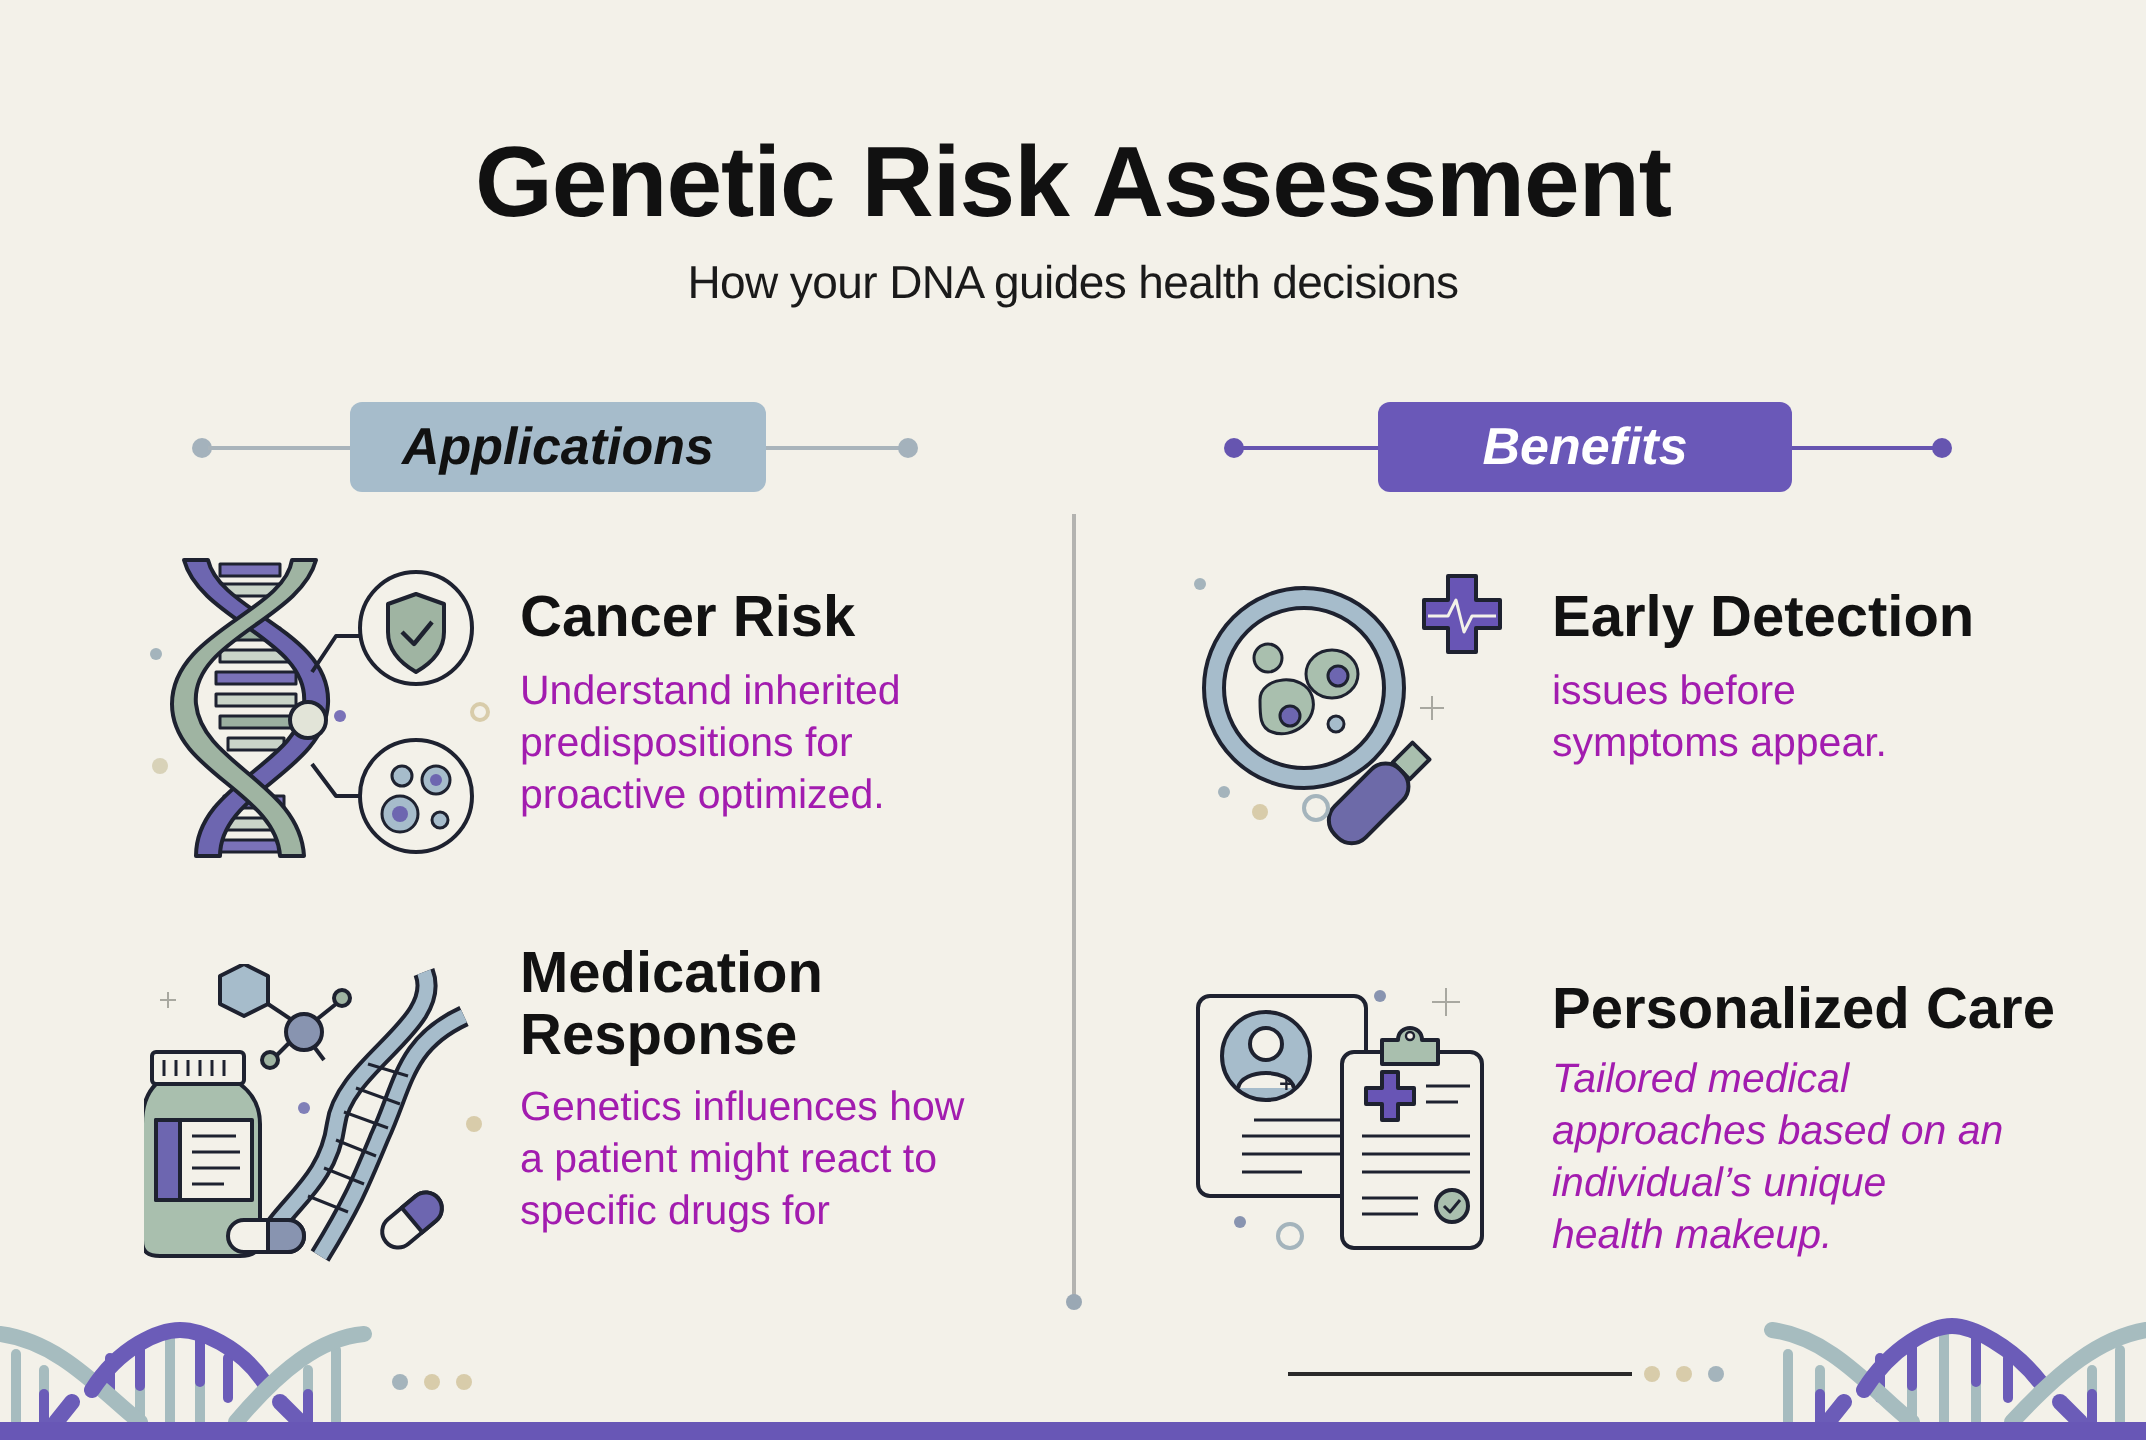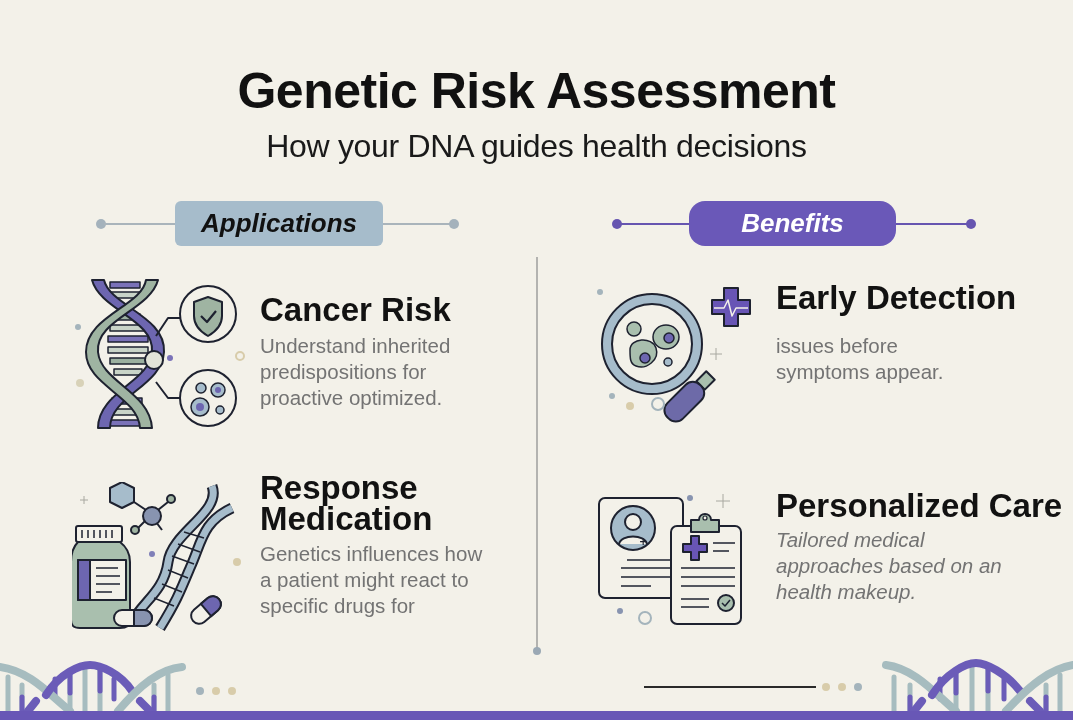--- a/index.html
+++ b/index.html
@@ -10,21 +10,21 @@
     color: #141414;
     position: relative;
   }
   .title {
     position: absolute; left: 0; width: 1073px; top: 62px;
     text-align: center; font-weight: bold; font-size: 50px; letter-spacing: -0.5px;
     color: #111;
   }
   .subtitle {
     position: absolute; left: 0; width: 1073px; top: 128px;
-    text-align: center; font-size: 32px; color: #1a1a1a; letter-spacing: -0.3px;
+    text-align: center; font-size: 23px; color: #1a1a1a; letter-spacing: -0.3px;
   }
   .sec-head { position: absolute; top: 201px; height: 46px; }
   .sec-head .line {
     position: absolute; top: 22px; height: 2px;
   }
   .sec-head .dot {
     position: absolute; top: 18px; width: 10px; height: 10px; border-radius: 50%;
   }
   .pill {
     position: absolute; top: 0; height: 45px; border-radius: 6px;
@@ -35,24 +35,24 @@
   .pill.bens { background: #6a58b8; color: #fff; }
 
   .divider {
     position: absolute; left: 536px; top: 257px; width: 2px; height: 392px; background: #b3b3b0;
   }
   .divider-dot {
     position: absolute; left: 533px; top: 647px; width: 8px; height: 8px; border-radius: 50%; background: #9aa8b4;
   }
 
   .item-title {
-    position: absolute; font-weight: bold; font-size: 33px; line-height: 31px; color: #121212;
+    position: absolute; font-weight: bold; font-size: 29px; line-height: 31px; color: #121212;
   }
   .item-desc {
-    position: absolute; font-size: 20.5px; line-height: 26px; color: #737373;
+    position: absolute; font-size: 20.5px; line-height: 26px; color: #a21caf;
   }
   .icon { position: absolute; }
 
   .bottom-bar {
     position: absolute; left: 0; top: 711px; width: 1073px; height: 9px; background: #6857b6;
   }
   .foot-line {
     position: absolute; left: 644px; top: 686px; width: 172px; height: 2px; background: #2a2a2a;
   }
   .foot-dot { position: absolute; width: 8px; height: 8px; border-radius: 50%; }
@@ -67,21 +67,21 @@
   <div class="dot" style="left:0; background:#a4b2bc;"></div>
   <div class="line" style="left:8px; width:80px; background:#a9b4bb;"></div>
   <div class="pill apps" style="left:79px; width:208px;">Applications</div>
   <div class="line" style="left:287px; width:70px; background:#a9b4bb;"></div>
   <div class="dot" style="left:353px; background:#a4b2bc;"></div>
 </div>
 
 <div class="sec-head" style="left:612px; width:364px;">
   <div class="dot" style="left:0; background:#6655b0;"></div>
   <div class="line" style="left:8px; width:80px; background:#6655b0;"></div>
-  <div class="pill bens" style="left:77px; width:207px;border-radius:16px;">Benefits</div>
+  <div class="pill bens" style="left:77px; width:207px;">Benefits</div>
   <div class="line" style="left:284px; width:74px; background:#6655b0;"></div>
   <div class="dot" style="left:354px; background:#6655b0;"></div>
 </div>
 
 <div class="divider"></div>
 <div class="divider-dot"></div>
 
 <svg class="icon" style="left:70px; top:270px;" width="180" height="165" viewBox="0 0 180 165">
   <g stroke="#1e2230" stroke-width="2" stroke-linejoin="round">
 
@@ -186,22 +186,22 @@
   </g>
   <g stroke="#a8a8a0" stroke-width="1">
       <line x1="12" y1="14" x2="12" y2="22"></line>
       <line x1="8" y1="18" x2="16" y2="18"></line>
     </g>
   <circle cx="80" cy="72" r="3" fill="#8080b8"></circle>
   <circle cx="165" cy="80" r="4" fill="#d8ccaa"></circle>
 </svg>
 
 <div class="item-title" style="left:260px; top:472px;">
+  <div>Medication</div>
   <div>Response</div>
-  <div>Medication</div>
 </div>
 <div class="item-desc" style="left:260px; top:541px;">
   <div>Genetics influences how</div>
   <div>a patient might react to</div>
   <div>specific drugs for</div>
 </div>
 
 <svg class="icon" style="left:590px; top:280px;" width="175" height="145" viewBox="0 0 175 145">
   <g stroke="#1e2230" stroke-width="2" stroke-linejoin="round">
 
@@ -226,21 +226,21 @@
   <g stroke="#a8a8a0" stroke-width="1">
       <line x1="126" y1="68" x2="126" y2="80"></line>
       <line x1="120" y1="74" x2="132" y2="74"></line>
     </g>
   <circle cx="10" cy="12" r="3" fill="#a4b4bc"></circle>
   <circle cx="22" cy="116" r="3" fill="#a4b4bc"></circle>
   <circle cx="40" cy="126" r="4" fill="#d8ccaa"></circle>
   <circle cx="68" cy="124" r="6" fill="none" stroke="#a4b4bc" stroke-width="2"></circle>
 </svg>
 
-<div class="item-title" style="left:776px; top:282px;">Early Detection</div>
+<div class="item-title" style="left:776px; top:294px;">Early Detection</div>
 <div class="item-desc" style="left:776px; top:333px;">
   <div>issues before</div>
   <div>symptoms appear.</div>
 </div>
 
 <svg class="icon" style="left:595px; top:488px;" width="170" height="145" viewBox="0 0 170 145">
   <g stroke="#1e2230" stroke-width="2" stroke-linejoin="round">
 
     <rect x="4" y="10" width="84" height="100" rx="6" fill="#f3f1e9"></rect>
     <circle cx="38" cy="40" r="22" fill="#a6bccb"></circle>
@@ -276,20 +276,21 @@
       <line x1="121" y1="13" x2="135" y2="13"></line>
     </g>
   <circle cx="25" cy="123" r="3" fill="#8894b0"></circle>
   <circle cx="50" cy="130" r="6" fill="none" stroke="#a4b4bc" stroke-width="2"></circle>
 </svg>
 
 <div class="item-title" style="left:776px; top:490px;">Personalized Care</div>
 <div class="item-desc" style="left:776px; top:527px;font-style:italic;">
   <div>Tailored medical</div>
   <div>approaches based on an</div>
+  <div>individual’s unique</div>
   <div>health makeup.</div>
 </div>
 
 <svg class="icon" style="left:0; top:655px;" width="190" height="56" viewBox="0 0 190 56">
   <g stroke-linecap="round">
     <g stroke="#a6bcbf" stroke-width="5">
       <line x1="8" y1="22" x2="8" y2="56"></line>
         <line x1="22" y1="30" x2="22" y2="56"></line>
       <line x1="70" y1="16" x2="70" y2="56"></line>
         <line x1="85" y1="12" x2="85" y2="56"></line>

